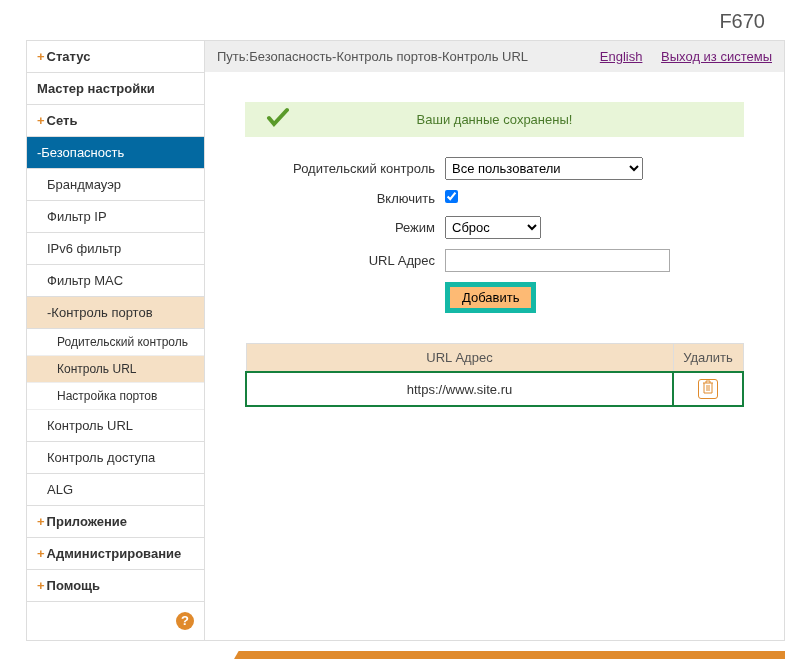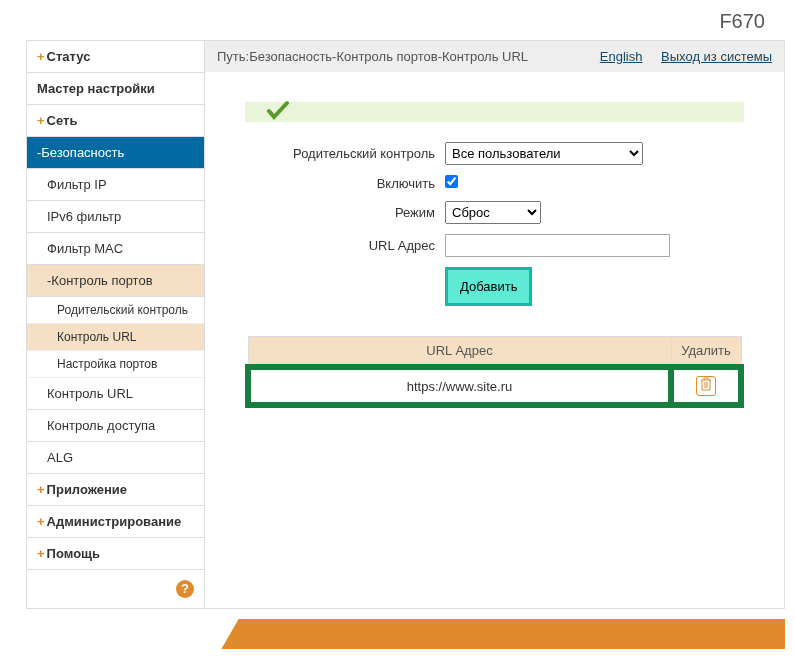--- a/index.html
+++ b/index.html
@@ -13,52 +13,53 @@
     .nav-item.active { background: #0369a1; color: #fff; font-weight: normal; }
     .nav-sub { padding: 8px 10px 8px 20px; border-bottom: 1px solid #ddd; cursor: pointer; background: #fff; }
     .nav-sub.highlighted { background: #f5e0c5; }
     .nav-sub2 { padding: 6px 10px 6px 30px; border-bottom: 1px solid #eee; cursor: pointer; background: #fff; font-size: 12px; }
     .nav-sub2.highlighted { background: #f5e0c5; }
     .help-icon { text-align: right; padding: 10px; }
     .help-circle { display: inline-block; width: 18px; height: 18px; background: #e08a2c; border-radius: 50%; color: #fff; text-align: center; line-height: 18px; font-size: 13px; font-weight: bold; }
     .main { flex: 1; border: 1px solid #ddd; }
     .breadcrumb-bar { background: #eee; padding: 8px 12px; display: flex; justify-content: space-between; align-items: center; }
     .breadcrumb { color: #555; }
-    .top-links a { color: #0c4a6e; text-decoration: underline; margin-left: 15px; cursor: pointer; }
+    .top-links a { color: #701a75; text-decoration: underline; margin-left: 15px; cursor: pointer; }
     .content { padding: 30px 40px; }
     .success-banner { background: #e8f5d8; padding: 10px; text-align: center; color: #4a7a2a; display: flex; align-items: center; justify-content: center; position: relative; margin-bottom: 20px; }
     .check-icon { position: absolute; left: 20px; }
     .form-row { display: flex; align-items: center; margin-bottom: 10px; }
     .form-label { width: 200px; text-align: right; padding-right: 10px; color: #333; }
     .form-control { flex: 1; }
     select { padding: 2px; font-size: 13px; }
     select.wide { width: 198px; }
     select.narrow { width: 96px; }
     input[type="text"] { width: 225px; padding: 3px; border: 1px solid #aaa; }
-    .btn { padding: 9px 12px; background: #5eead4; border: 3px solid #14b8a6; cursor: pointer; font-size: 13px; }
+    .btn { padding: 3px 12px; background: #fdba74; border: 5px solid #14b8a6; cursor: pointer; font-size: 13px; }
     .url-table { width: 100%; margin-top: 30px; border-collapse: collapse; }
     .url-table th { background: #f5e0c5; padding: 6px; font-weight: normal; border: 1px solid #ddd; color: #555; font-size: 13px; }
-    .url-table td { padding: 6px; border: 6px solid #15803d; text-align: center; font-size: 13px; }
+    .url-table td { padding: 6px; border: 2px solid #15803d; text-align: center; font-size: 13px; }
     .delete-icon { display: inline-block; width: 20px; height: 20px; border: 1px solid #e08a2c; border-radius: 3px; text-align: center; line-height: 18px; cursor: pointer; }
     .footer-stripe { height: 30px; background: linear-gradient(135deg, #fff 0%, #fff 28%, #e08a2c 28%, #e08a2c 100%); margin: 10px 10px 0; position: relative; }
     .footer-stripe::before { content: ''; position: absolute; left: 200px; top: 0; width: 20px; height: 30px; background: #fff; transform: skewX(-30deg); }
   </style>
 </head>
 <body>
 
 <div class="header">
   <span>F670</span>
 </div>
 
 <div class="container">
   <div class="sidebar">
     <div class="nav-item top"><span class="plus">+</span><span>Статус</span></div>
     <div class="nav-item top"><span>Мастер настройки</span></div>
     <div class="nav-item top"><span class="plus">+</span><span>Сеть</span></div>
     <div class="nav-item active"><span>-Безопасность</span></div>
+    <div class="nav-sub"><span>Брандмауэр</span></div>
     <div class="nav-sub"><span>Фильтр IP</span></div>
     <div class="nav-sub"><span>IPv6 фильтр</span></div>
     <div class="nav-sub"><span>Фильтр MAC</span></div>
     <div class="nav-sub highlighted"><span>-Контроль портов</span></div>
     <div class="nav-sub2"><span>Родительский контроль</span></div>
     <div class="nav-sub2 highlighted"><span>Контроль URL</span></div>
     <div class="nav-sub2"><span>Настройка портов</span></div>
     <div class="nav-sub"><span>Контроль URL</span></div>
     <div class="nav-sub"><span>Контроль доступа</span></div>
     <div class="nav-sub"><span>ALG</span></div>
@@ -79,20 +80,21 @@
       </span>
     </div>
 
     <div class="content">
       <div class="success-banner">
         <span class="check-icon">
           <svg width="24" height="24" viewBox="0 0 24 24">
               <path d="M4 12 L9 18 L22 4" stroke="#5a9a2a" stroke-width="4" fill="none" stroke-linecap="round"></path>
             </svg>
         </span>
+        <span>Ваши данные сохранены!</span>
       </div>
 
       <div class="form-row">
         <div class="form-label">Родительский контроль</div>
         <div class="form-control">
           <select class="wide">
             <option>Все пользователи</option>
           </select>
         </div>
       </div>

